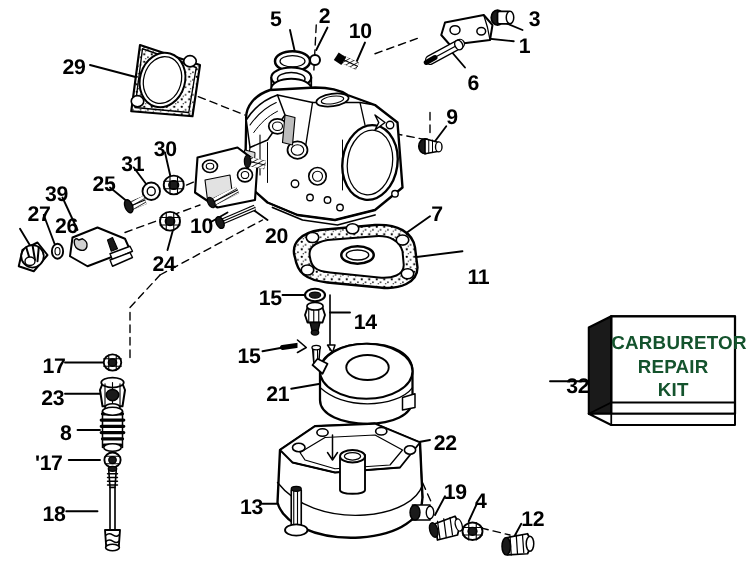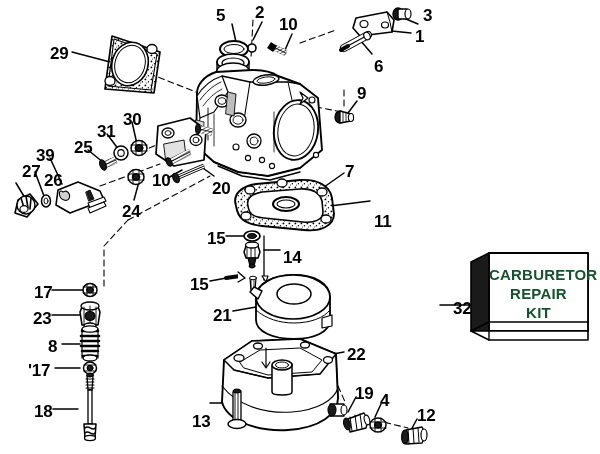--- a/index.html
+++ b/index.html
@@ -490,18 +490,18 @@
   <div class="callout" style="left:283px;top:249px;">14</div>
   <div class="callout" style="left:190px;top:276px;">15</div>
   <div class="callout" style="left:213px;top:307px;">21</div>
   <div class="callout" style="left:433px;top:300px;margin-left:20px;">32</div>
   <div class="callout" style="left:34px;top:284px;">17</div>
   <div class="callout" style="left:33px;top:310px;">23</div>
   <div class="callout" style="left:48px;top:338px;">8</div>
   <div class="callout" style="left:28px;top:362px;">'17</div>
   <div class="callout" style="left:34px;top:403px;">18</div>
   <div class="callout" style="left:347px;top:346px;">22</div>
-  <div class="callout" style="left:192px;top:413px;text-align:center;">13</div>
+  <div class="callout" style="left:192px;top:397px;text-align:center;">13</div>
   <div class="callout" style="left:355px;top:385px;">19</div>
   <div class="callout" style="left:380px;top:392px;">4</div>
   <div class="callout" style="left:417px;top:407px;">12</div>
 
 </div>
 
 </body></html>

